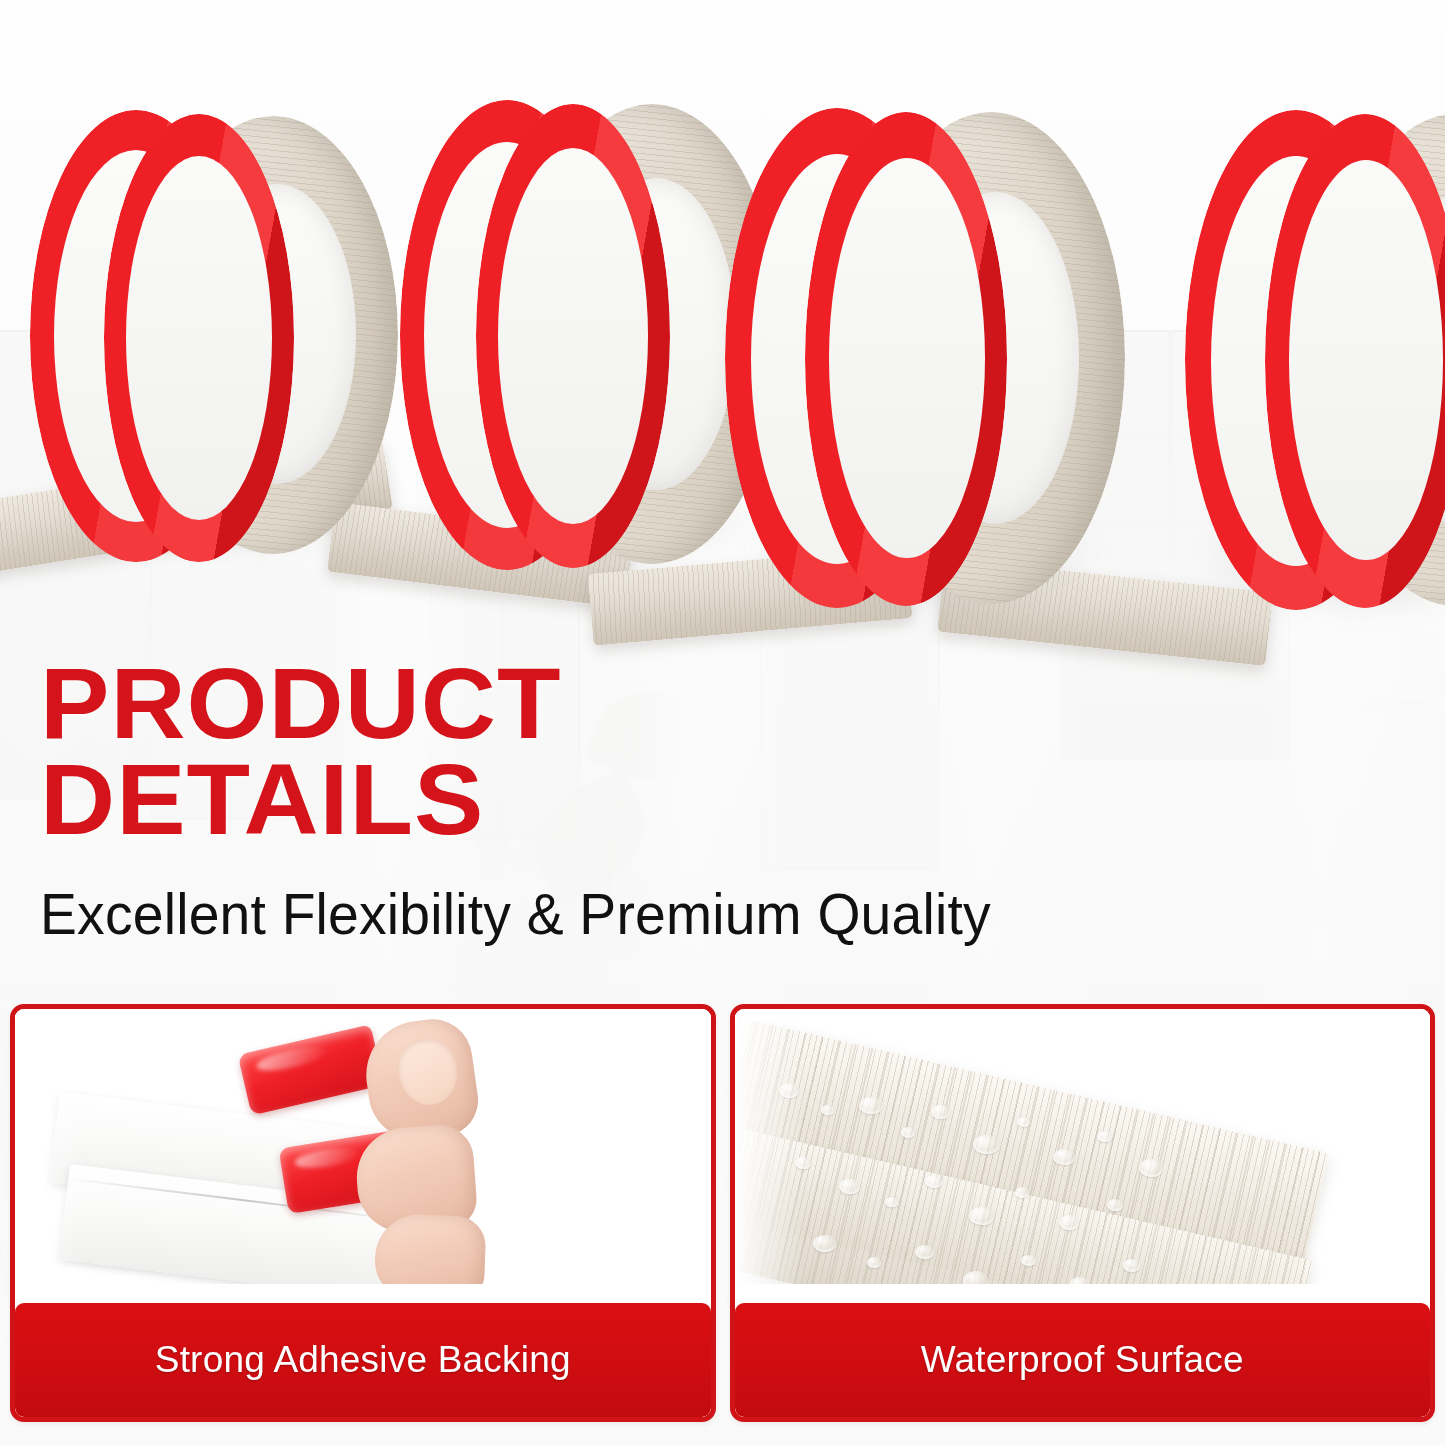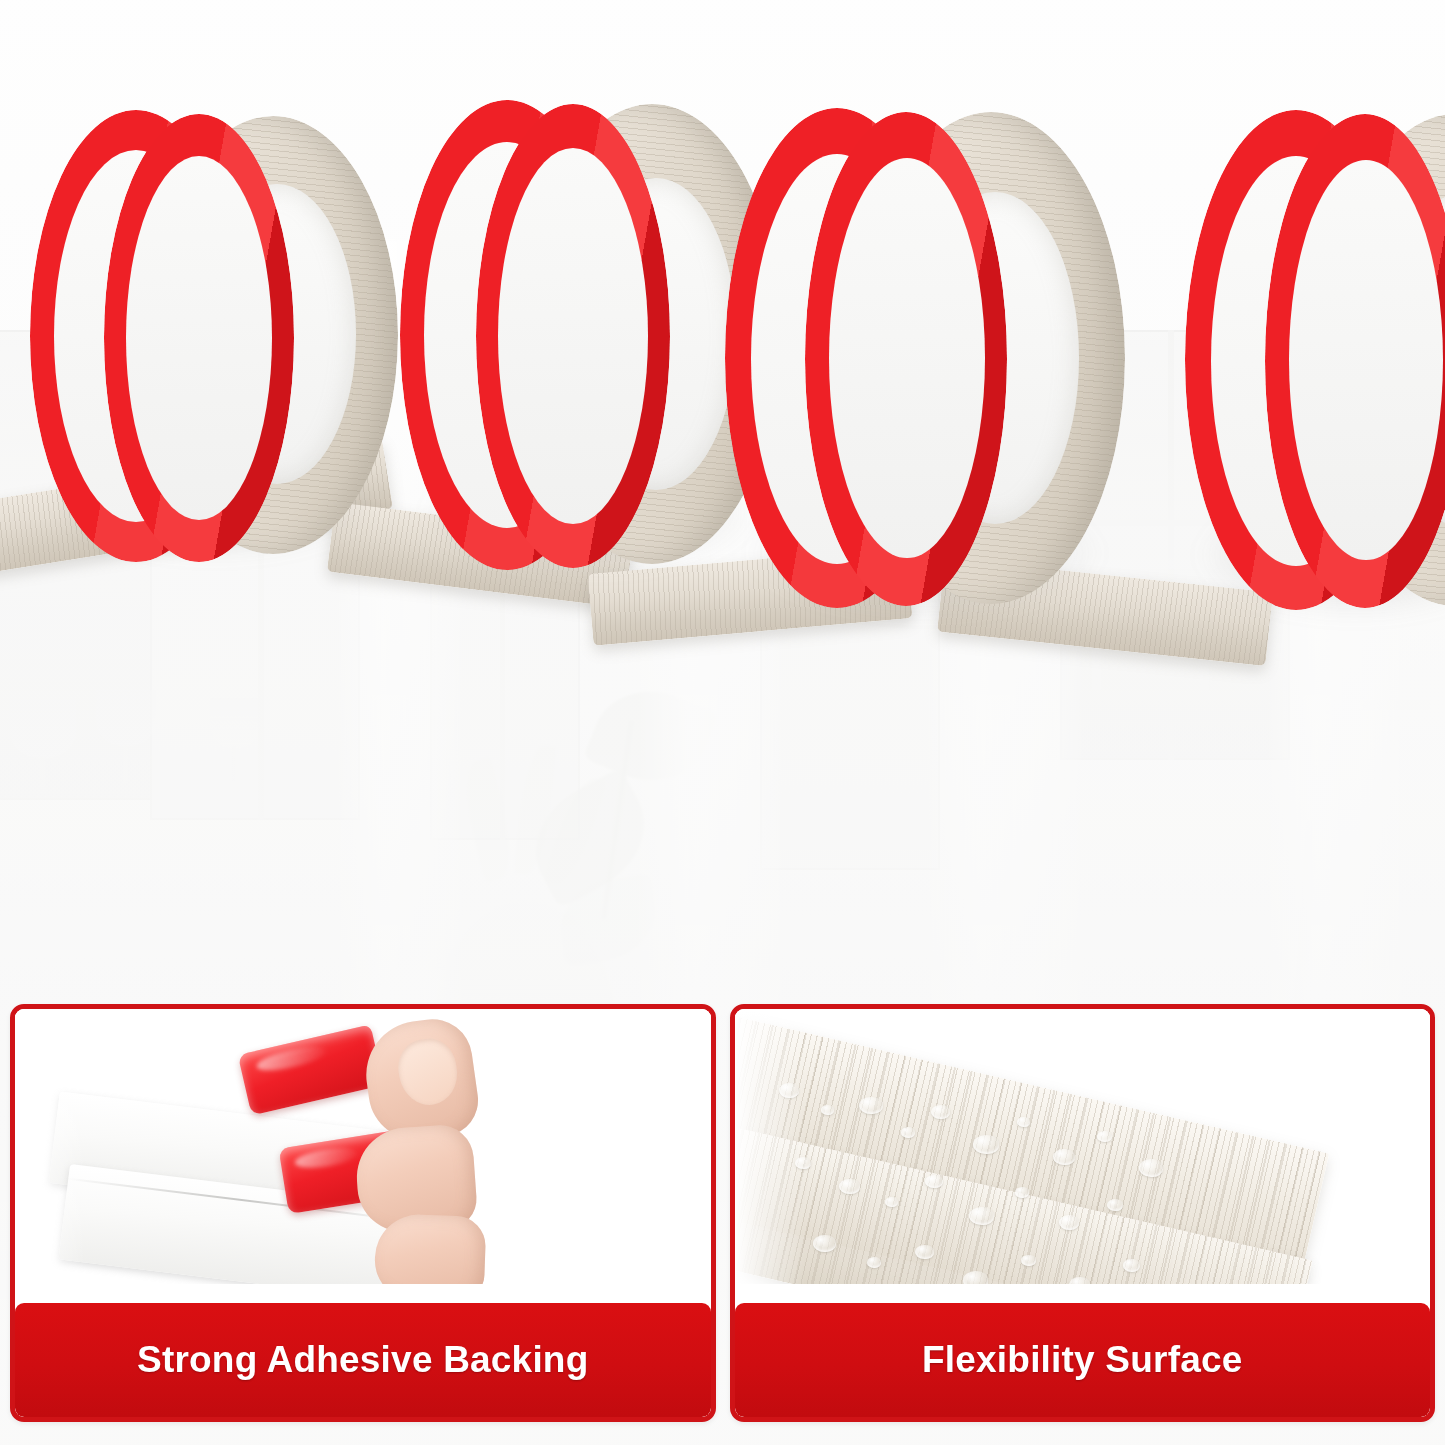--- a/index.html
+++ b/index.html
@@ -150,21 +150,21 @@
     position:relative;
     flex:1 1 auto;
     background:#ffffff;
     overflow:hidden;
   }
   .card-caption {
     flex:0 0 114px;
     background:linear-gradient(180deg,#da0f12 0%,#cf0d11 55%,#c20b0f 100%);
     color:#ffffff;
     font-size:37px;
-    font-weight:700;
+    font-weight:400;
     letter-spacing:.2px;
     display:flex; align-items:center; justify-content:center;
     text-align:center;
     border-radius:9px 9px 9px 9px;
     text-shadow:0 1px 2px rgba(0,0,0,.25);
     white-space:nowrap;
     margin-top:19px;
   }
 
   
@@ -434,20 +434,27 @@
       <div class="lp" style="
         left:80px; top:4px; width:200px; height:494px;
         background:linear-gradient(100deg,#ffffff 0 3%, #c8131b 3% 8%, #ee2026 8% 46%, #f53b3e 46% 70%, #cf141a 70% 93%, #f6f6f6 93% 100%);
         clip-path: ellipse(50% 50% at 50% 50%);"></div>
       <div class="lp" style="
         left:104px; top:50px; width:154px; height:400px;
         background:linear-gradient(180deg,#fafaf9,#f1f1f0);"></div>
     </div>
   </div>
 
+  <div class="text-block">
+    <div class="headline">
+      <span class="l1">PRODUCT</span>
+      <span class="l2">DETAILS</span>
+    </div>
+    <div class="subhead">Excellent Flexibility &amp; Premium Quality</div>
+  </div>
 
   <div class="cards">
 
     <div class="card">
       <div class="card-photo">
 
         <div class="strip-base" style="left:38px; top:104px; width:360px; height:92px; transform:rotate(7deg); border-radius:4px;"></div>
         <div class="strip-base" style="left:48px; top:176px; width:350px; height:96px; transform:rotate(7deg); border-radius:4px;"></div>
         <div class="strip-crease" style="left:46px; top:190px; width:360px; transform:rotate(7deg);"></div>
 
@@ -493,17 +500,17 @@
         <div class="drop" style="left:132px; top:248px; width:14px; height:11px;"></div>
         <div class="drop" style="left:180px; top:236px; width:19px; height:14px;"></div>
         <div class="drop" style="left:228px; top:262px; width:25px; height:19px;"></div>
         <div class="drop" style="left:286px; top:246px; width:15px; height:11px;"></div>
         <div class="drop" style="left:334px; top:268px; width:21px; height:16px;"></div>
         <div class="drop" style="left:388px; top:250px; width:17px; height:13px;"></div>
 
         <div class="white-fade-l"></div>
         <div class="white-fade-r"></div>
       </div>
-      <div class="card-caption">Flexibility Surface</div>
+      <div class="card-caption">Waterproof Surface</div>
     </div>
 
   </div>
 </div>
 
 </body></html>

